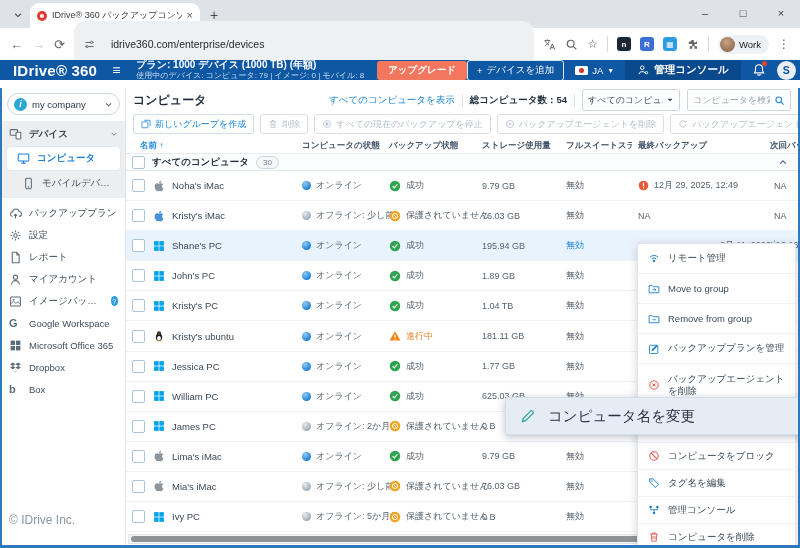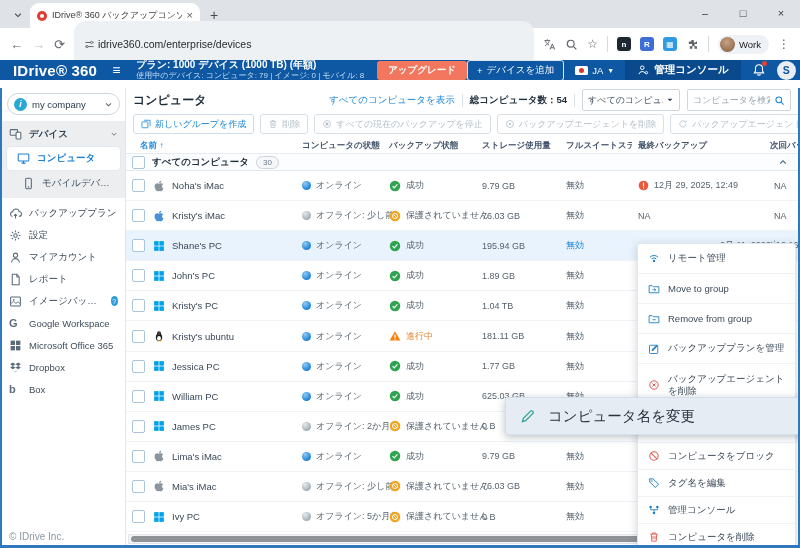--- a/index.html
+++ b/index.html
@@ -13,21 +13,21 @@
   .fav{width:10px;height:10px;border-radius:50%;background:#e23c33;flex:0 0 auto;position:relative}
   .fav::after{content:'';position:absolute;left:3px;top:3px;width:4px;height:4px;border-radius:50%;background:#fff}
   .tab-title{font-size:9px;color:#3c4043;white-space:nowrap;overflow:hidden;flex:1}
   .tab-close{font-size:11px;color:#5f6368;line-height:1}
   .newtab{width:20px;height:20px;margin:0 0 3px 4px;display:flex;align-items:center;justify-content:center;font-size:14px;color:#474b50}
   .winctl{margin-left:auto;align-self:flex-start;height:26px;display:flex}
   .winctl span{width:38px;height:26px;display:flex;align-items:center;justify-content:center;font-size:11px;color:#3c4043}
   .urlbar{position:absolute;top:28px;left:0;right:0;height:32px;background:#fff;display:flex;align-items:center;padding:0 10px;gap:9px}
   .navbtn{font-size:13px;color:#5f6368;line-height:1}
   .navbtn.dis{color:#bcc0c5}
-  .urlpill{width:468px;height:15px;background:#eef1f4;border-radius:12px;display:flex;align-items:center;gap:3px;padding:16px 10px}
+  .urlpill{width:468px;height:15px;background:#eef1f4;border-radius:12px;display:flex;align-items:center;gap:16px;padding:16px 10px}
   .urlpill svg{width:11px;height:11px;color:#5f6368}
   .url-text{font-size:10.5px;color:#27292d;white-space:nowrap}
   .chrome-right{margin-left:auto;display:flex;align-items:center;gap:9px}
   .cr-ic{color:#5f6368;display:flex;align-items:center}
   .cr-ic svg{width:13px;height:13px}
   .star{font-size:12px;color:#5f6368;line-height:1}
   .csep{width:1px;height:16px;background:#d6d9dd}
   .extic{width:14px;height:14px;border-radius:3px;display:flex;align-items:center;justify-content:center;font-size:8px;font-weight:bold;color:#fff}
   .e1{background:#1d2733}.e2{background:#3b6fd4}.e3{background:#2f9be0}
   .profile{display:flex;align-items:center;gap:4px;background:#eef1f5;border-radius:11px;padding:2px 8px 2px 2px}
@@ -66,21 +66,21 @@
   .side-item{height:22px;display:flex;align-items:center;gap:7px;padding:0 7px;font-size:9.5px;color:#3e4c5a;white-space:nowrap}
   .side-item .ic{width:13px;height:13px;flex:0 0 auto;color:#5b6b79}
   .side-item .ic svg{width:13px;height:13px;display:block}
   .side-lbl{overflow:hidden;text-overflow:ellipsis}
   .si-bold{font-weight:bold;color:#33424f}
   .side-card{background:#fff;border-radius:4px;margin:2px 5px;height:23px;padding:0 6px 0 10px;color:#1b7fd4;font-weight:bold;box-shadow:0 0 0 1px #e4e9ee}
   .side-card .ic{color:#1b7fd4}
   .side-child{padding-left:20px}
   .txtic{font-size:11px;font-weight:bold;color:#5b6b79;width:13px;text-align:center;line-height:13px}
   .qbadge{width:10px;height:10px;border-radius:50%;background:#2d9cdb;color:#fff;font-size:7px;display:flex;align-items:center;justify-content:center;margin-left:2px}
-  .side-foot{position:absolute;left:7px;bottom:3px;font-size:10px;color:#8a97a3}
+  .side-foot{position:absolute;left:7px;bottom:18px;font-size:12px;color:#8a97a3}
   .sgroup-chev{margin-left:auto;color:#61707d;display:flex}.sgroup-chev svg{width:8px;height:8px}
   
   .content{position:absolute;left:126px;top:88px;right:2px;bottom:3px;background:#fff;z-index:3}
   .titlerow{position:absolute;top:0;left:0;right:0;height:24px;display:flex;align-items:center;padding:0 7px;gap:7px}
   .page-title{font-size:12px;font-weight:bold;color:#1d2b3a}
   .tr-right{margin-left:auto;display:flex;align-items:center;gap:7px}
   .blink{color:#1b87d9;font-size:9.5px;white-space:nowrap}
   .total{font-size:9.5px;font-weight:bold;color:#22303d;white-space:nowrap}
   .vdiv{width:1px;height:13px;background:#dbe2e9}
   .scope{width:86px;height:20px;border:1px solid #ccd6df;border-radius:2px;display:flex;align-items:center;gap:3px;padding:0 5px;font-size:9px;color:#3e4c5a}
@@ -310,34 +310,34 @@
             <svg viewBox="0 0 16 16">
               <circle cx="8" cy="8" r="2.1" fill="none" stroke="currentColor" stroke-width="1.3"></circle>
               <path d="M8 1.8v2.1M8 12.1v2.1M1.8 8h2.1M12.1 8h2.1M3.6 3.6l1.5 1.5M10.9 10.9l1.5 1.5M12.4 3.6l-1.5 1.5M5.1 10.9l-1.5 1.5" stroke="currentColor" stroke-width="1.3"></path>
             </svg>
           </span>
           <span class="side-lbl">設定</span>
         </div>
         <div class="side-item">
           <span class="ic">
             <svg viewBox="0 0 16 16">
+              <path d="M4 1.5h5.5L12.5 5v9.5H4z" fill="none" stroke="currentColor" stroke-width="1.3"></path>
+              <path d="M9.5 1.5V5h3" fill="none" stroke="currentColor" stroke-width="1.1"></path>
+            </svg>
+          </span>
+          <span class="side-lbl">レポート</span>
+        </div>
+        <div class="side-item">
+          <span class="ic">
+            <svg viewBox="0 0 16 16">
               <circle cx="8" cy="5.2" r="2.6" fill="none" stroke="currentColor" stroke-width="1.3"></circle>
               <path d="M3.2 14.2a4.8 4.8 0 0 1 9.6 0" fill="none" stroke="currentColor" stroke-width="1.3"></path>
             </svg>
           </span>
           <span class="side-lbl">マイアカウント</span>
-        </div>
-        <div class="side-item">
-          <span class="ic">
-            <svg viewBox="0 0 16 16">
-              <path d="M4 1.5h5.5L12.5 5v9.5H4z" fill="none" stroke="currentColor" stroke-width="1.3"></path>
-              <path d="M9.5 1.5V5h3" fill="none" stroke="currentColor" stroke-width="1.1"></path>
-            </svg>
-          </span>
-          <span class="side-lbl">レポート</span>
         </div>
         <div class="side-item">
           <span class="ic">
             <svg viewBox="0 0 16 16">
               <rect x="2" y="2.5" width="12" height="11" rx="1" fill="none" stroke="currentColor" stroke-width="1.3"></rect>
               <path d="M2.5 10.5l3-2.7 3 2.5 2.5-2 2.5 2.2" fill="none" stroke="currentColor" stroke-width="1.1"></path>
               <circle cx="6" cy="6" r="1" fill="currentColor"></circle>
             </svg>
           </span>
           <span class="side-lbl">イメージバックアップ</span>

